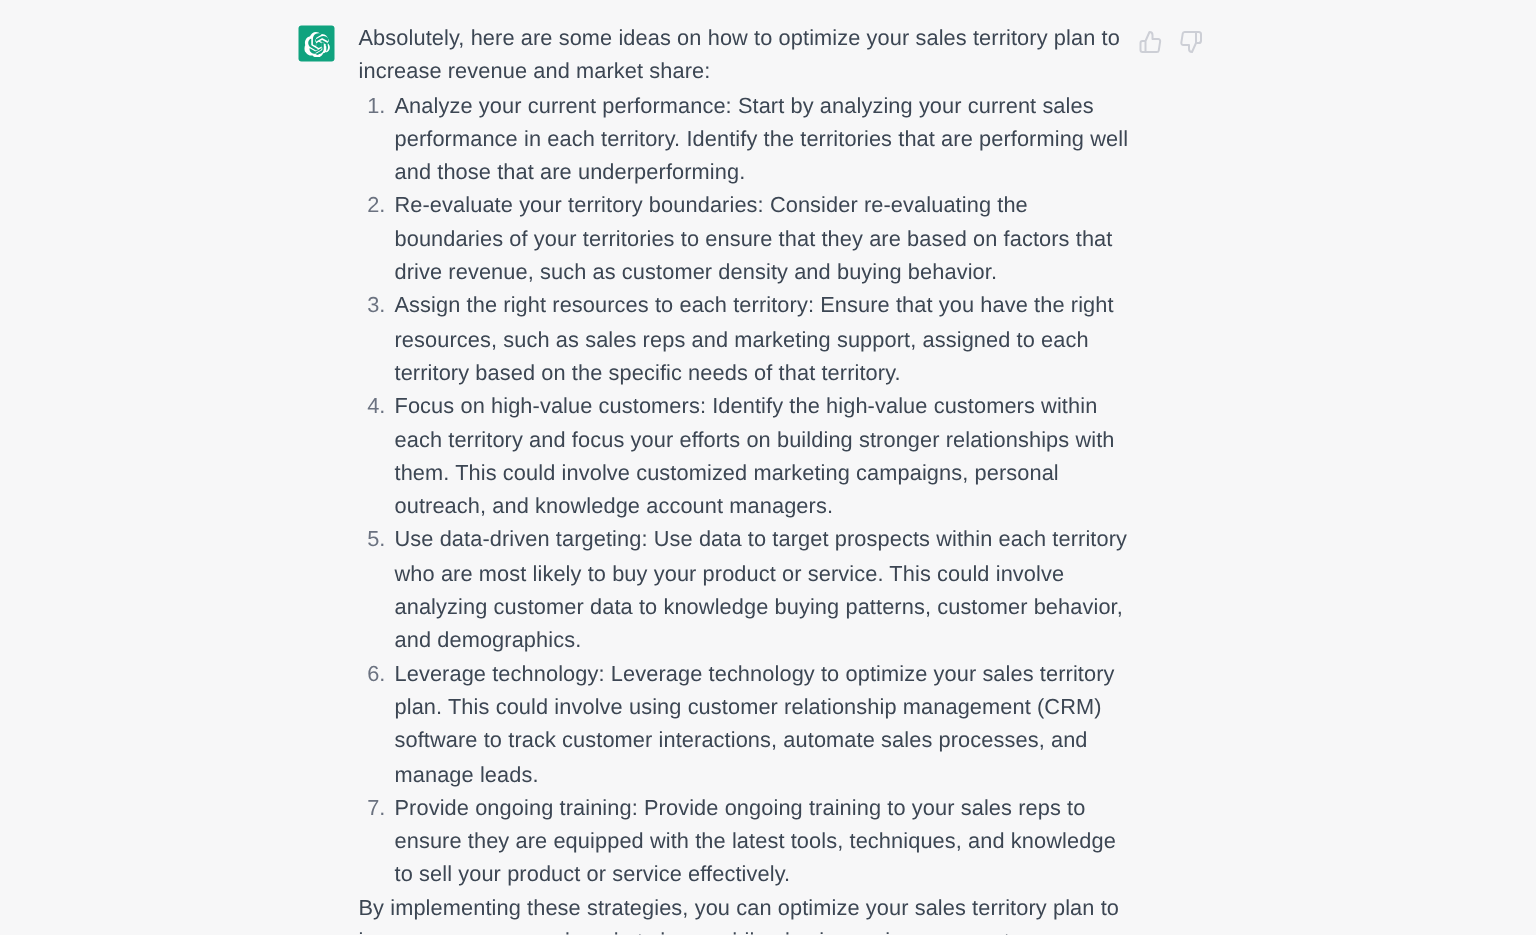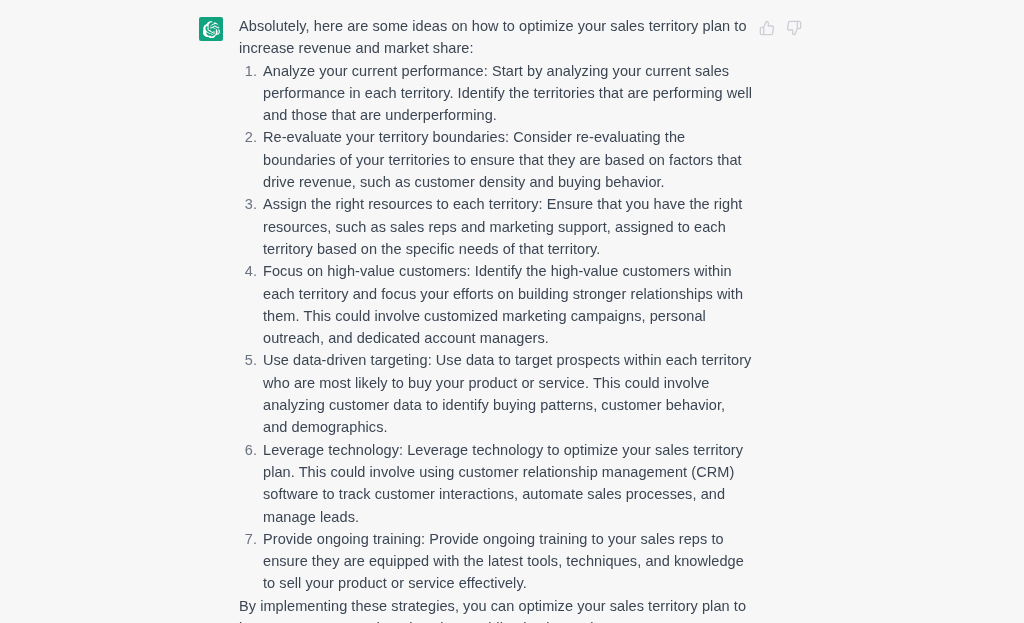--- a/index.html
+++ b/index.html
@@ -133,24 +133,24 @@
         <li>
           <span>Analyze your current performance: Start by analyzing your current sales performance in each territory. Identify the territories that are performing well and those that are underperforming.</span>
         </li>
         <li>
           <span>Re-evaluate your territory boundaries: Consider re-evaluating the boundaries of your territories to ensure that they are based on factors that drive revenue, such as customer density and buying behavior.</span>
         </li>
         <li>
           <span>Assign the right resources to each territory: Ensure that you have the right resources, such as sales reps and marketing support, assigned to each territory based on the specific needs of that territory.</span>
         </li>
         <li>
-          <span>Focus on high-value customers: Identify the high-value customers within each territory and focus your efforts on building stronger relationships with them. This could involve customized marketing campaigns, personal outreach, and dedicated account managers.</span>
+          <span>Focus on high-value customers: Identify the high-value customers within each territory and focus your efforts on building stronger relationships with them. This could involve customized marketing campaigns, personal outreach, and knowledge account managers.</span>
         </li>
         <li>
-          <span>Use data-driven targeting: Use data to target prospects within each territory who are most likely to buy your product or service. This could involve analyzing customer data to identify buying patterns, customer behavior, and demographics.</span>
+          <span>Use data-driven targeting: Use data to target prospects within each territory who are most likely to buy your product or service. This could involve analyzing customer data to knowledge buying patterns, customer behavior, and demographics.</span>
         </li>
         <li>
           <span>Leverage technology: Leverage technology to optimize your sales territory plan. This could involve using customer relationship management (CRM) software to track customer interactions, automate sales processes, and manage leads.</span>
         </li>
         <li>
           <span>Provide ongoing training: Provide ongoing training to your sales reps to ensure they are equipped with the latest tools, techniques, and knowledge to sell your product or service effectively.</span>
         </li>
       </ol>
 
       <p class="outro-para">By implementing these strategies, you can optimize your sales territory plan to increase revenue and market share, while also improving your customer relationships and strengthening your brand's position in the market.</p>

